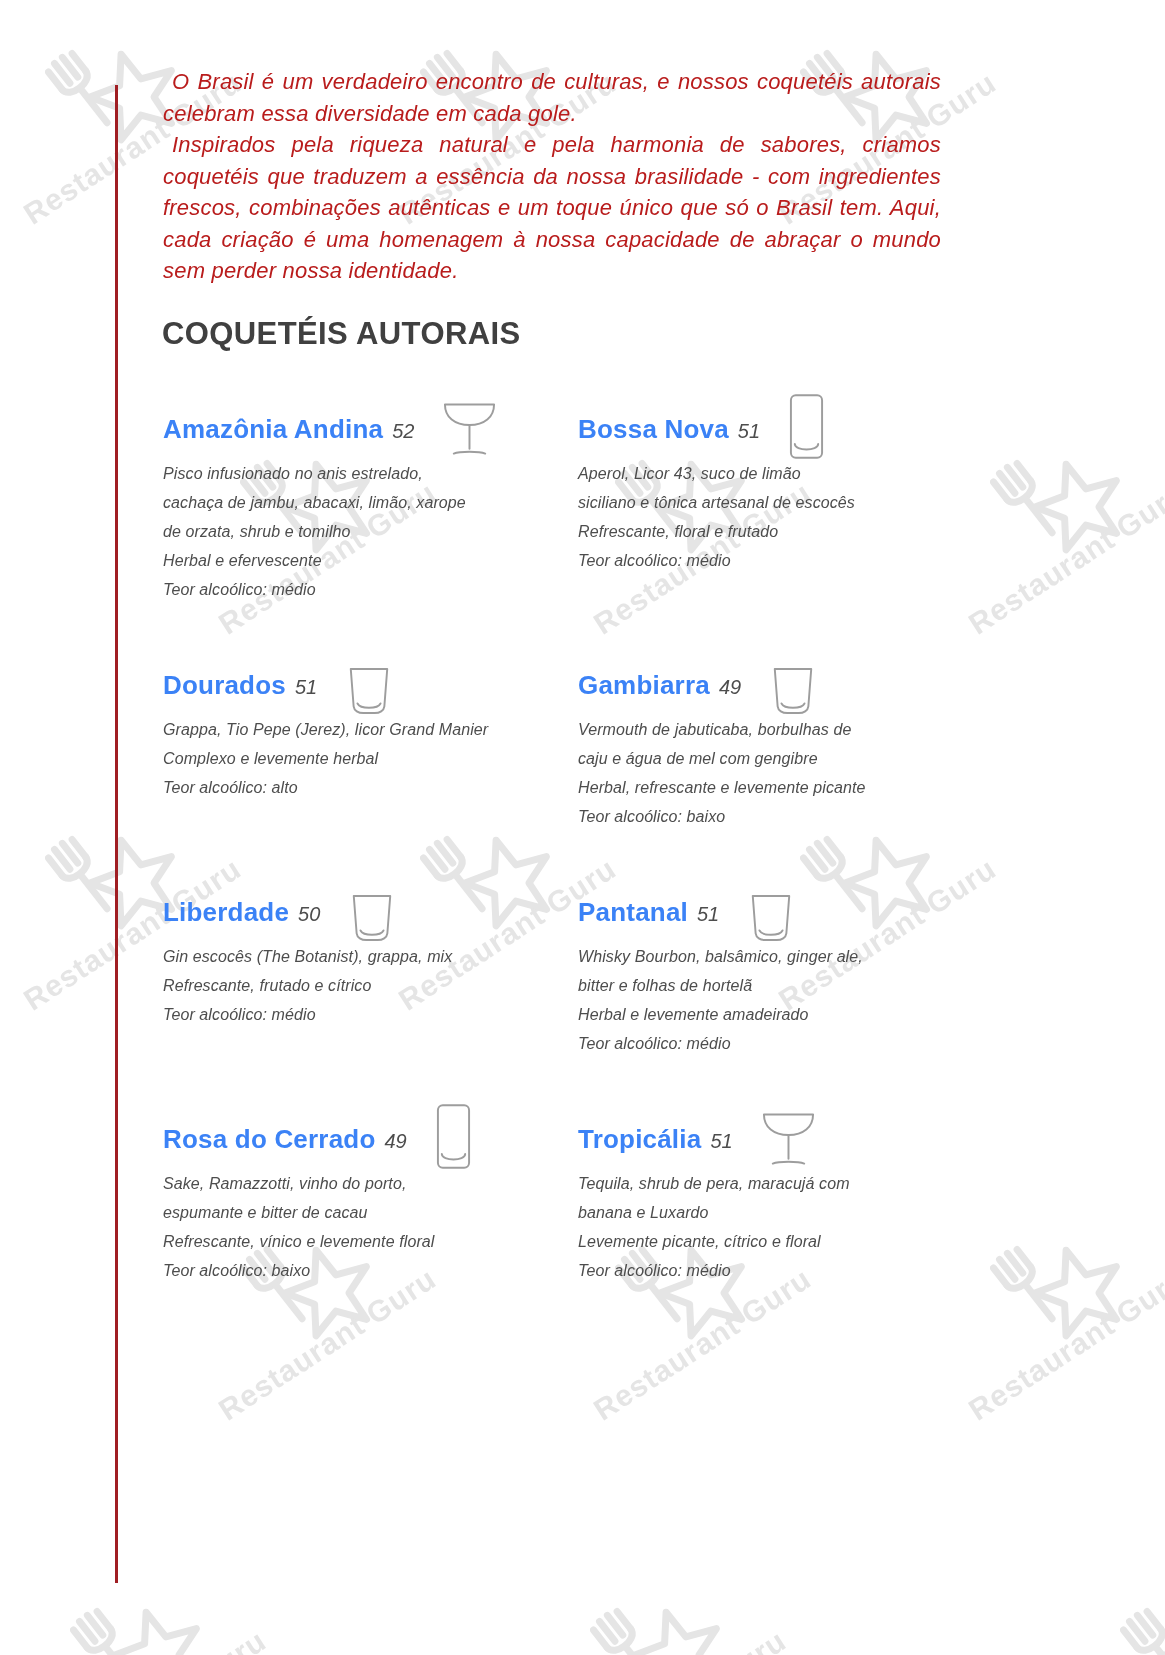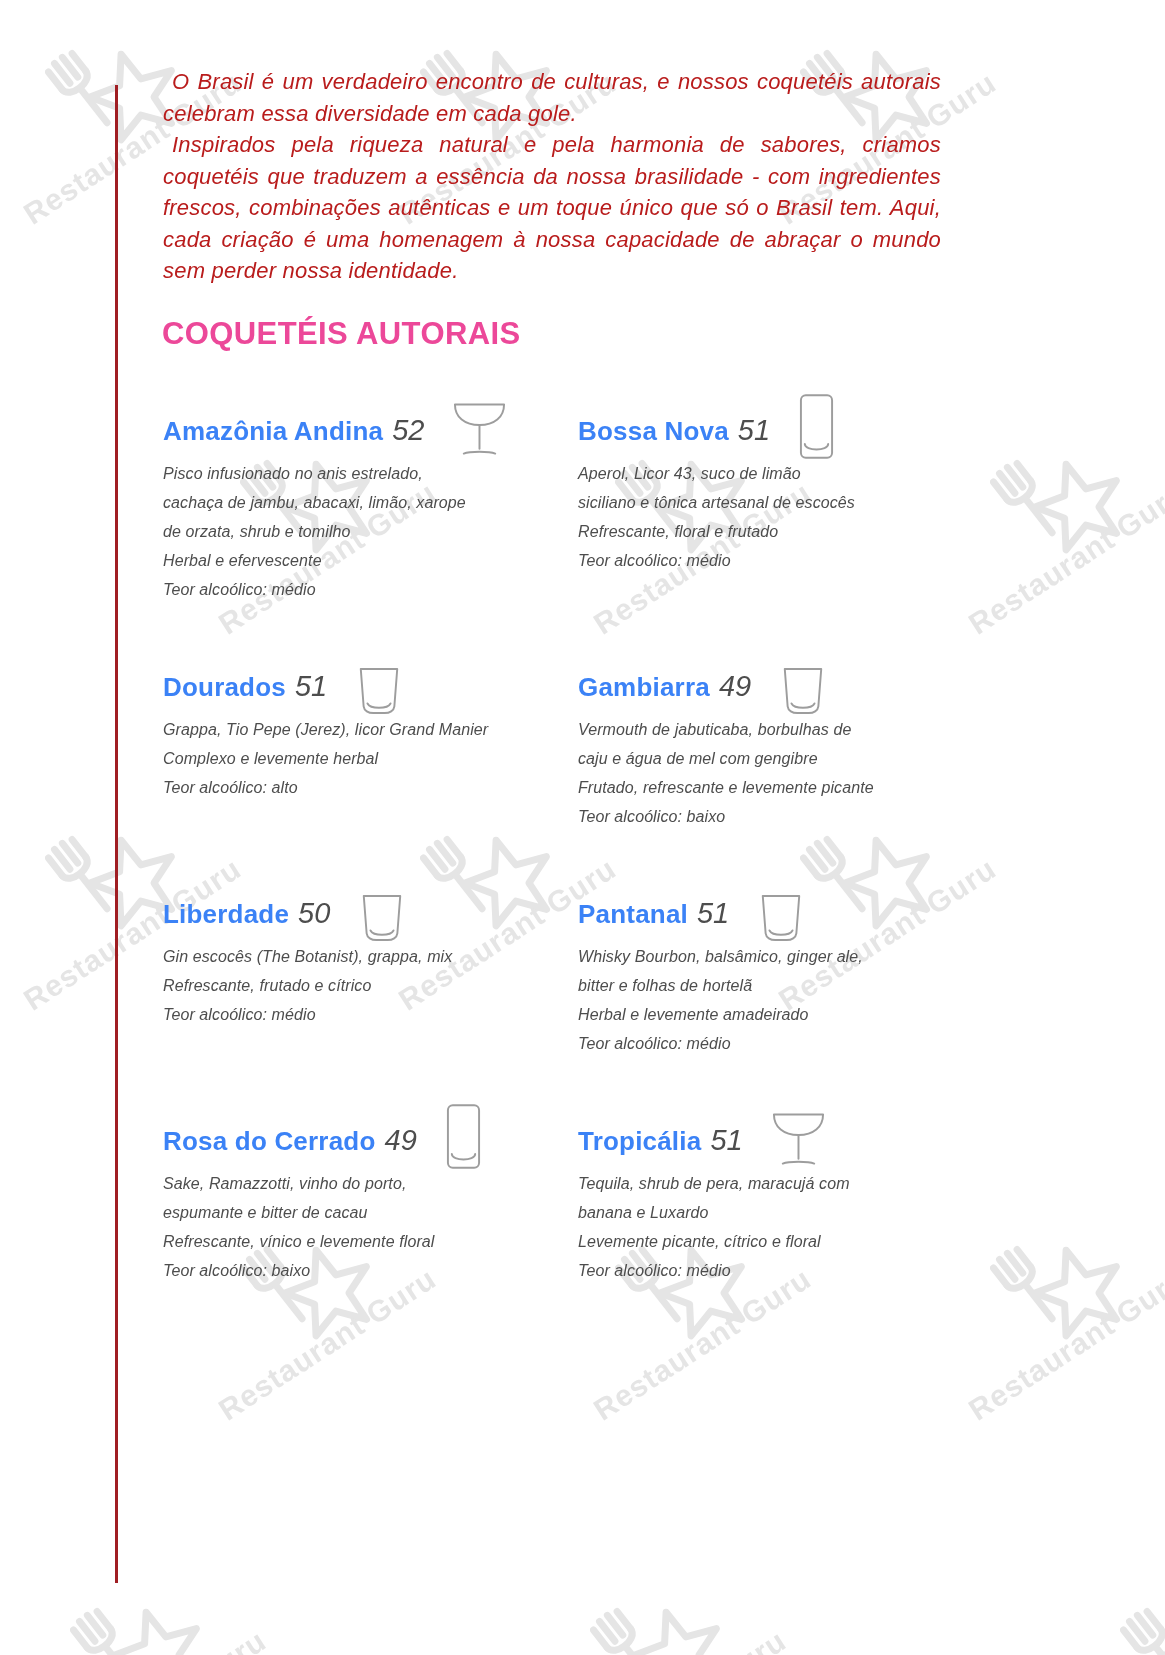--- a/index.html
+++ b/index.html
@@ -34,39 +34,39 @@
   }
   .intro p {
     margin:0; text-align:justify; text-indent:9px;
     font-size:22px; line-height:31.5px;
     font-style:italic; font-weight:300; letter-spacing:0.2px;
   }
 
   .section-title {
     position:absolute; left:162px; top:316px; margin:0;
     font-size:31px; font-weight:800; letter-spacing:0.4px;
-    color:#ec4899;
+    color:#404040;
     text-align:center;
   }
 
   .menu-grid {
     position:absolute; left:163px; top:414px;
     display:grid; grid-template-columns:415px 400px;
     row-gap:66px;
   }
   .menu-item { position:relative; }
   .item-header {
     display:flex; align-items:baseline; height:34px; margin-bottom:11px;
   }
   .item-name {
     font-size:26px; font-weight:700; color:#3b82f6; letter-spacing:0.2px;
     white-space:nowrap;
   }
   .item-price {
-    margin-left:9px; font-size:29px; font-weight:300; font-style:italic;
+    margin-left:9px; font-size:20px; font-weight:300; font-style:italic;
     color:#4d4d4d;
     text-align:right;
   }
   .glass-wrap { margin-left:28px; align-self:flex-end; }
   .glass-wrap svg { display:block; transform:translateY(12px); }
   .item-desc { margin-top:0; }
   .desc-line {
     font-size:16px; line-height:29px; font-style:italic; font-weight:300;
     color:#4d4d4d; white-space:nowrap; letter-spacing:0.1px;
   }
@@ -414,21 +414,21 @@
 
         <svg width="48" height="50" viewBox="0 0 50 52" fill="none" stroke="#9d9d9d" stroke-width="2" stroke-linecap="round" stroke-linejoin="round">
           <path d="M6,3 H44 L41,42 C40.5,46.5 36,49 31,49 H19 C14,49 9.5,46.5 9,42 Z"></path>
           <path d="M13,39 C16,45 34,45 37,39"></path>
         </svg>
       </span>
     </div>
     <div class="item-desc">
             <div class="desc-line">Vermouth de jabuticaba, borbulhas de</div>
             <div class="desc-line">caju e água de mel com gengibre</div>
-            <div class="desc-line">Frutado, refrescante e levemente picante</div>
+            <div class="desc-line">Herbal, refrescante e levemente picante</div>
             <div class="desc-line">Teor alcoólico: baixo</div>
           </div>
   </div>
 
   <div class="menu-item">
     <div class="item-header">
       <span class="item-name">Liberdade</span>
       <span class="item-price">50</span>
       <span class="glass-wrap">
 

